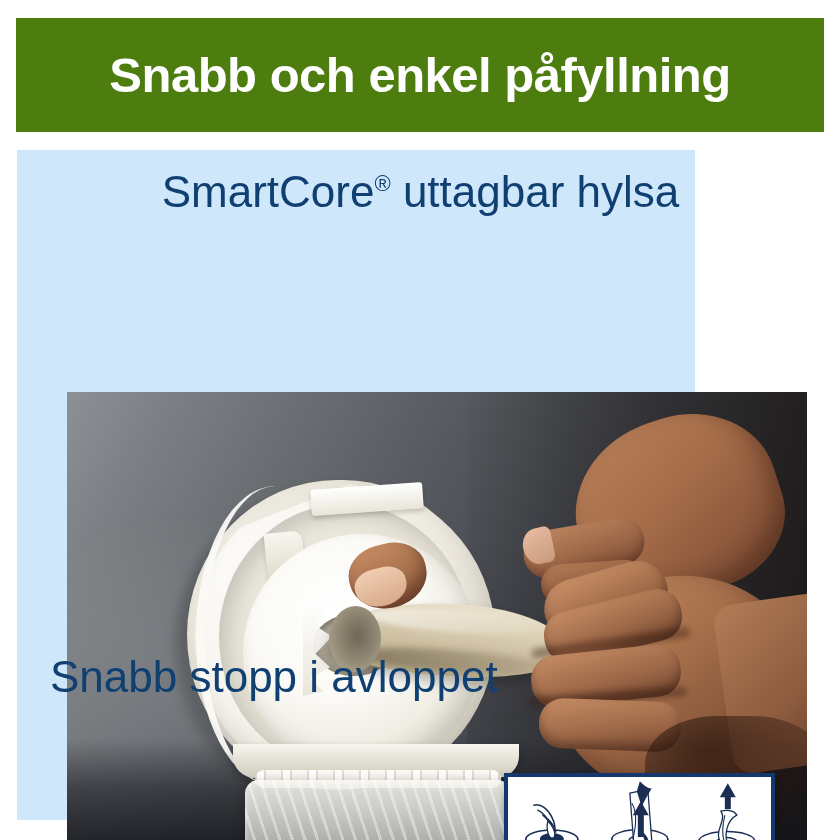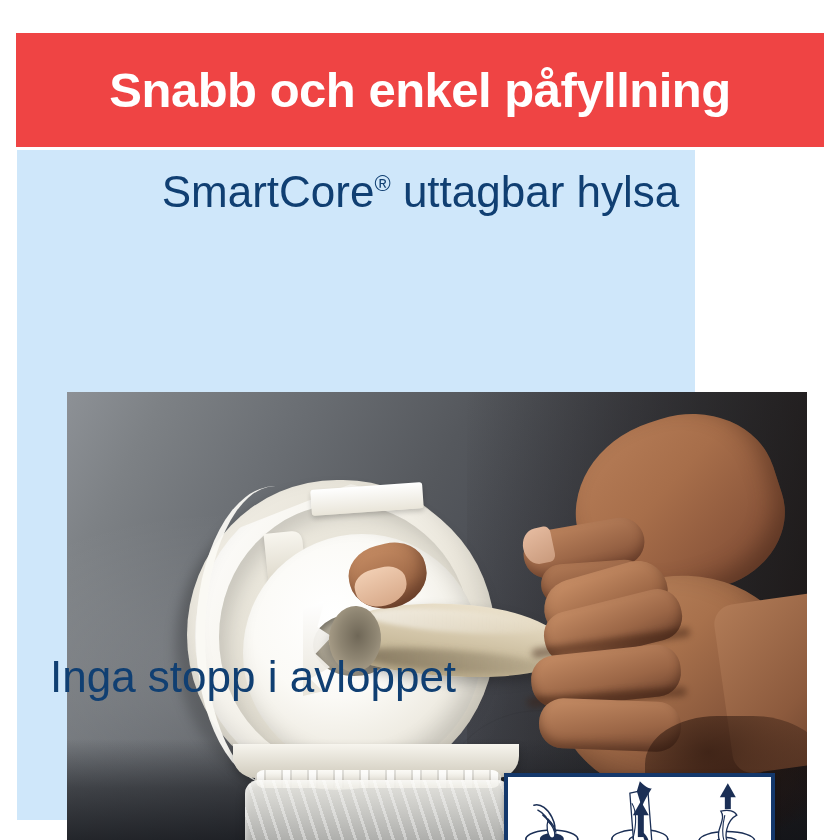--- a/index.html
+++ b/index.html
@@ -7,22 +7,22 @@
     width:840px;height:840px;
     background:#ffffff;
     font-family:"Liberation Sans", sans-serif;
     overflow:hidden;
   }
   #root{position:relative;width:840px;height:840px;background:#ffffff;}
 
   
   .banner{
     position:absolute;left:16px;top:18px;width:808px;height:114px;
-    background:#ef4444;
-    display:flex;align-items:center;justify-content:center;margin-top:15px;
+    background:#4d7c0f;
+    display:flex;align-items:center;justify-content:center;
   }
   .banner-title{
     color:#ffffff;
     font-size:49px;
     font-weight:bold;
     letter-spacing:-0.5px;
     white-space:nowrap;
     line-height:1;
   }
 
@@ -400,21 +400,21 @@
         <div class="thumb"></div>
         <div class="k1"></div>
         <div class="knuckle-shadow"></div>
         <div class="k2"></div>
         <div class="knuckle-shadow2"></div>
         <div class="k3"></div>
         <div class="dark"></div>
       </div>
     </div>
 
-    <div class="panel-footer">Inga stopp i avloppet</div>
+    <div class="panel-footer">Snabb stopp i avloppet</div>
 
     <div class="inset">
       <div class="inset-steps">
 
         <div class="step">
           <svg class="step-svg" viewBox="0 0 88 157">
             <g fill="none" stroke="#1b2f55" stroke-width="1.5" stroke-linejoin="round" stroke-linecap="round">
               <path d="M18 62 C18 54 70 54 70 62 L66 136 C62 143 26 143 22 136 Z" fill="#ffffff"></path>
               <ellipse cx="44" cy="62" rx="26" ry="9" fill="#ffffff"></ellipse>
               <path d="M26 28 C33 26 40 32 44 40 C47 46 48 52 46 56"></path>

